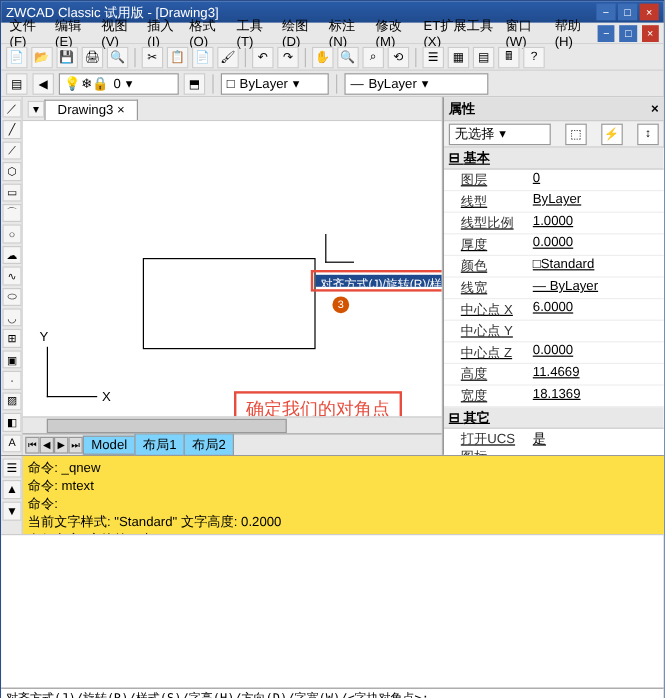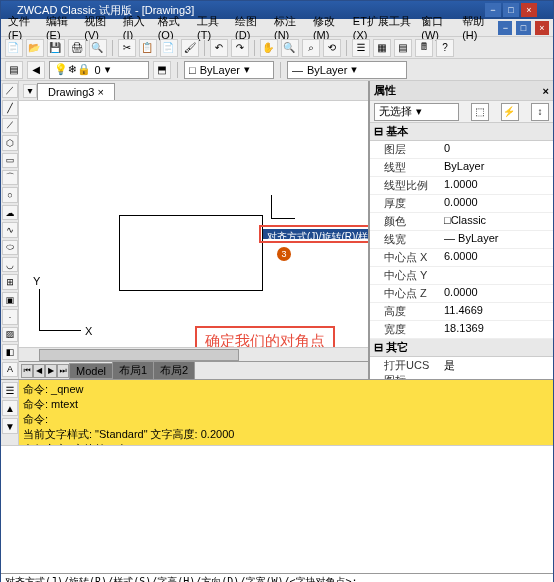--- a/index.html
+++ b/index.html
@@ -1,18 +1,18 @@
 <!DOCTYPE html>
 <html><head>
 <meta charset="utf-8">
 <style>
 * { box-sizing: border-box; margin: 0; padding: 0; font-family: "Microsoft YaHei", SimSun, sans-serif; font-size: 11px; }
 body { background: #fff; width: 554px; height: 582px; overflow: hidden; }
 .window { border: 1px solid #2a4e8a; }
-.titlebar { background: linear-gradient(#2a5ca8,#1f4a8d); color: #fff; height: 18px; display: flex; align-items: center; padding: 0 16px; }
+.titlebar { background: linear-gradient(#2a5ca8,#1f4a8d); color: #fff; height: 18px; display: flex; align-items: center; padding: 0 4px; }
 .titlebar .ttext { flex: 1; }
 .wbtn { width: 16px; height: 14px; background: #3b6cb6; margin-left: 2px; display: flex; align-items: center; justify-content: center; color: #fff; font-size: 9px; cursor: pointer; }
 .wbtn.close { background: #c0392b; }
 .menubar { background: #e8e8e8; height: 18px; display: flex; align-items: center; padding: 0 4px; gap: 2px; border-bottom: 1px solid #ccc; }
 .menubar span { padding: 0 3px; cursor: pointer; }
 .toolbar { background: #e8e8e8; height: 22px; display: flex; align-items: center; padding: 0 4px; gap: 3px; border-bottom: 1px solid #ccc; }
 .tbtn { width: 18px; height: 18px; background: #f5f5f5; border: 1px solid #ccc; display: inline-flex; align-items: center; justify-content: center; cursor: pointer; font-size: 10px; }
 .sep { width: 1px; height: 16px; background: #bbb; margin: 0 2px; }
 .toolbar2 { background: #e8e8e8; height: 22px; display: flex; align-items: center; padding: 0 4px; gap: 4px; border-bottom: 1px solid #ccc; }
 .combo { height: 18px; border: 1px solid #999; background: #fff; padding: 0 4px; display: inline-flex; align-items: center; gap: 4px; }
@@ -29,29 +29,29 @@
 .marker { position: absolute; width: 14px; height: 14px; border-radius: 50%; background: #d35400; color: #fff; display: flex; align-items: center; justify-content: center; font-size: 9px; }
 .arrow { position: absolute; width: 1px; background: #e74c3c; transform-origin: top left; }
 .arrow::after { content: ''; position: absolute; bottom: -1px; left: -3px; border: 4px solid transparent; border-bottom-color: #e74c3c; transform: rotate(180deg); }
 .callout { position: absolute; border: 2px solid #e74c3c; padding: 4px 8px; color: #e74c3c; font-size: 15px; background: #fff; }
 .highlightbox { position: absolute; border: 2px solid #e74c3c; }
 .hlinner { position: absolute; background: #1f4a8d; color: #fff; font-size: 10px; padding: 1px 4px; white-space: nowrap; overflow: hidden; }
 .axis { position: absolute; }
 .axisline { position: absolute; background: #000; }
 .axislabel { position: absolute; font-size: 11px; }
 .modeltabs { height: 18px; background: #e8e8e8; display: flex; align-items: center; padding: 0 2px; border-top: 1px solid #999; font-size: 10px; }
-.mtab { padding: 1px 6px; border: 1px solid #999; background: #737373; margin-right: -1px; }
+.mtab { padding: 1px 6px; border: 1px solid #999; background: #7dd3fc; margin-right: -1px; }
 .navbtn { width: 12px; height: 14px; border: 1px solid #999; background: #ddd; display: inline-flex; align-items: center; justify-content: center; font-size: 8px; cursor: pointer; }
 .proppanel { width: 184px; background: #f0f0f0; border-left: 1px solid #999; display: flex; flex-direction: column; }
 .propheader { height: 20px; background: #e0e0e0; display: flex; align-items: center; padding: 0 4px; font-weight: bold; border-bottom: 1px solid #ccc; }
 .propheader .x { margin-left: auto; cursor: pointer; }
 .propsel { height: 22px; display: flex; align-items: center; padding: 2px 4px; gap: 12px; border-bottom: 1px solid #ccc; }
 .propsel .combo { flex: 1; }
 .pbtn { width: 18px; height: 18px; border: 1px solid #999; background: #fff; cursor: pointer; display: inline-flex; align-items: center; justify-content: center; font-size: 10px; }
-.propgrid { flex: 1; overflow: auto; font-size: 10px; background: #fff; }
+.propgrid { flex: 1; overflow: auto; font-size: 10px; background: #fff; text-decoration: underline; }
 .pcat { background: #e8e8e8; padding: 1px 4px; font-weight: bold; border-bottom: 1px solid #ccc; }
 .prow { display: flex; border-bottom: 1px solid #eee; }
 .prow .pk { width: 70px; padding: 1px 4px 1px 14px; color: #333; }
 .prow .pv { flex: 1; padding: 1px 4px; color: #000; }
 .cmdarea { height: 66px; display: flex; border-top: 1px solid #999; }
 .cmdside { width: 18px; background: #e8e8e8; border-right: 1px solid #ccc; display: flex; flex-direction: column; gap: 2px; padding: 2px 1px; }
 .cmdside .tbtn { width: 16px; height: 16px; }
 .cmdtext { flex: 1; background: #fde047; padding: 2px 4px; font-family: SimSun, monospace; font-size: 11px; overflow: auto; }
 .cmdinput { height: 16px; border-top: 1px solid #999; background: #fff; padding: 1px 4px; font-family: SimSun, monospace; font-size: 10px; }
 .blank { height: 128px; background: #fff; border-top: 1px solid #ccc; }
@@ -205,21 +205,21 @@
         <div class="prow">
             <div class="pk">线型比例</div>
             <div class="pv">1.0000</div>
           </div>
         <div class="prow">
             <div class="pk">厚度</div>
             <div class="pv">0.0000</div>
           </div>
         <div class="prow">
             <div class="pk">颜色</div>
-            <div class="pv">□Classic</div>
+            <div class="pv">□Standard</div>
           </div>
         <div class="prow">
             <div class="pk">线宽</div>
             <div class="pv">— ByLayer</div>
           </div>
         <div class="prow">
             <div class="pk">中心点 X</div>
             <div class="pv">6.0000</div>
           </div>
         <div class="prow">

